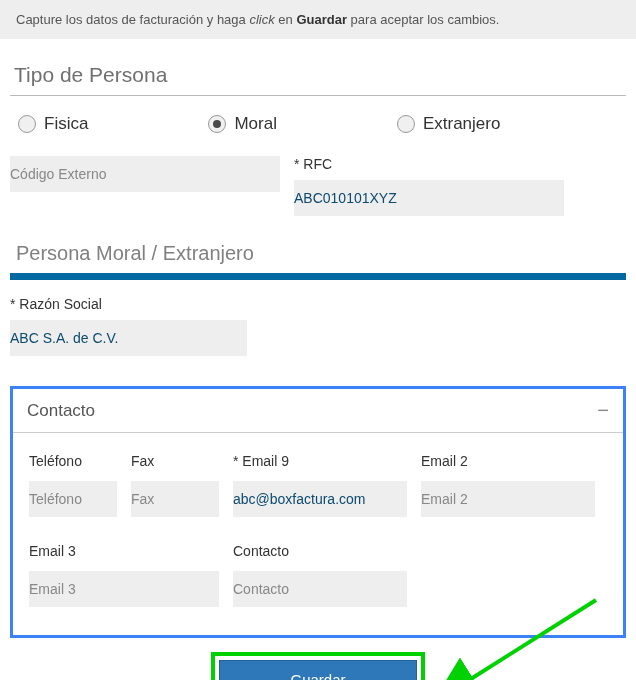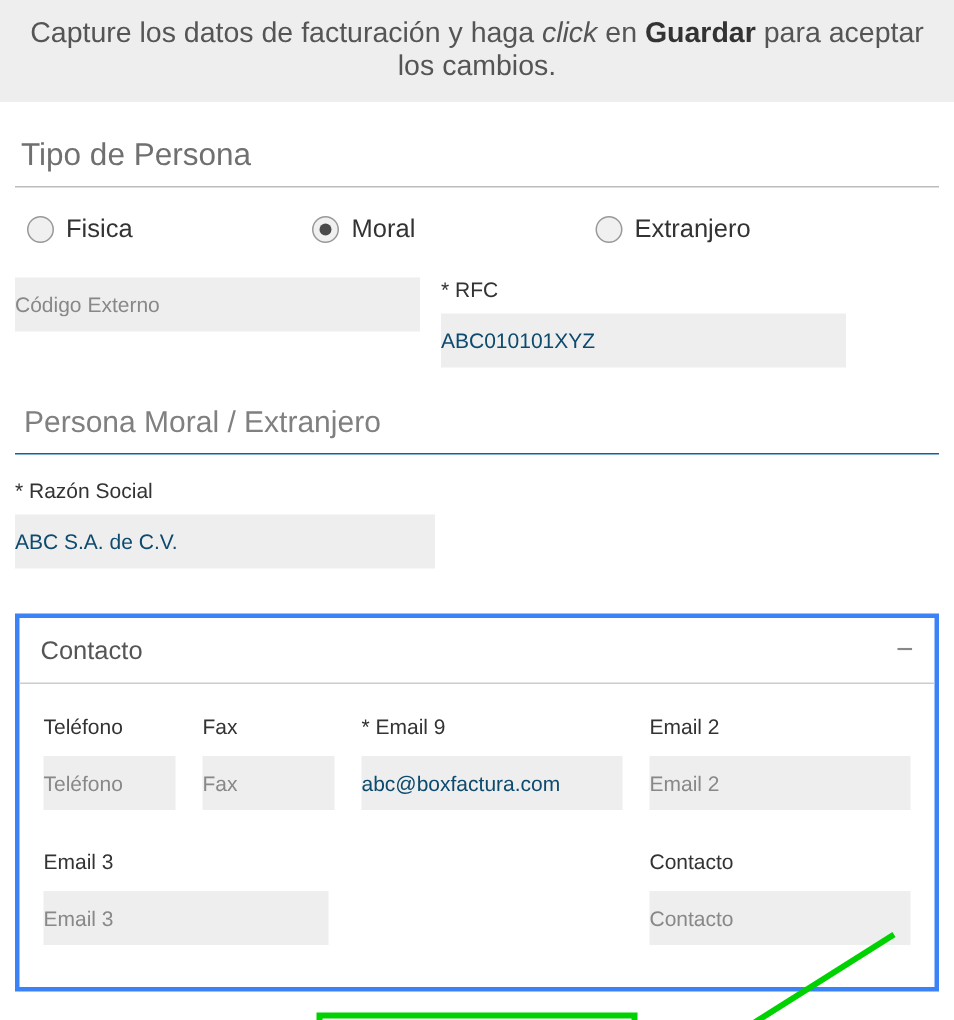--- a/index.html
+++ b/index.html
@@ -7,22 +7,22 @@
     font-family: -apple-system, BlinkMacSystemFont, "Segoe UI", Arial, sans-serif;
     font-size: 14px;
     color: #333;
     width: 636px;
     background: #fff;
     padding: 0 10px;
   }
   .instruction-bar {
     background: #eeeeee;
     padding: 12px 16px;
-    text-align: center;
-    font-size: 19px;
+    text-align: left;
+    font-size: 13px;
     color: #555;
     margin: 0 -10px 20px -10px;
   }
   .instruction-bar em { font-style: italic; }
   .instruction-bar strong { font-weight: 700; color: #333; }
   .section-title {
     font-size: 21px;
     color: #707070;
     font-weight: 300;
     padding: 4px 0 8px 4px;
@@ -84,45 +84,44 @@
     font-size: 14px;
     color: #0c4a6e;
     outline: none;
   }
   .text-input::placeholder { color: #888; }
   .subsection-title {
     font-size: 20px;
     color: #808080;
     font-weight: 300;
     padding: 12px 0 8px 6px;
-    border-bottom: 1px solid #0369a1;
+    border-bottom: 7px solid #0369a1;
     margin: 14px 0 16px 0;
   }
   .single-field { margin-bottom: 18px; }
-  .single-field .text-input { width: 280px; }
+  .single-field .text-input { width: 237px; }
   .panel {
     border: 3px solid #3b82f6;
     margin-top: 30px;
   }
   .panel-header {
     display: flex;
     justify-content: space-between;
     align-items: center;
     padding: 10px 14px;
     border-bottom: 1px solid #ccc;
     cursor: pointer;
   }
   .panel-title { font-size: 17px; color: #555; font-weight: 400; }
   .panel-toggle { font-size: 20px; color: #888; font-weight: 300; }
   .panel-body { padding: 20px 16px 28px 16px; }
   .contact-row {
     display: flex;
     gap: 14px;
     margin-bottom: 26px;
-    justify-content: space-between;
   }
   .contact-col { display: flex; flex-direction: column; }
   .contact-label { font-size: 14px; color: #333; margin-bottom: 12px; }
   .c-sm { flex: 0 0 88px; }
   .c-md { flex: 0 0 174px; }
   .button-wrap {
     display: flex;
     justify-content: center;
     margin-top: 14px;
   }

